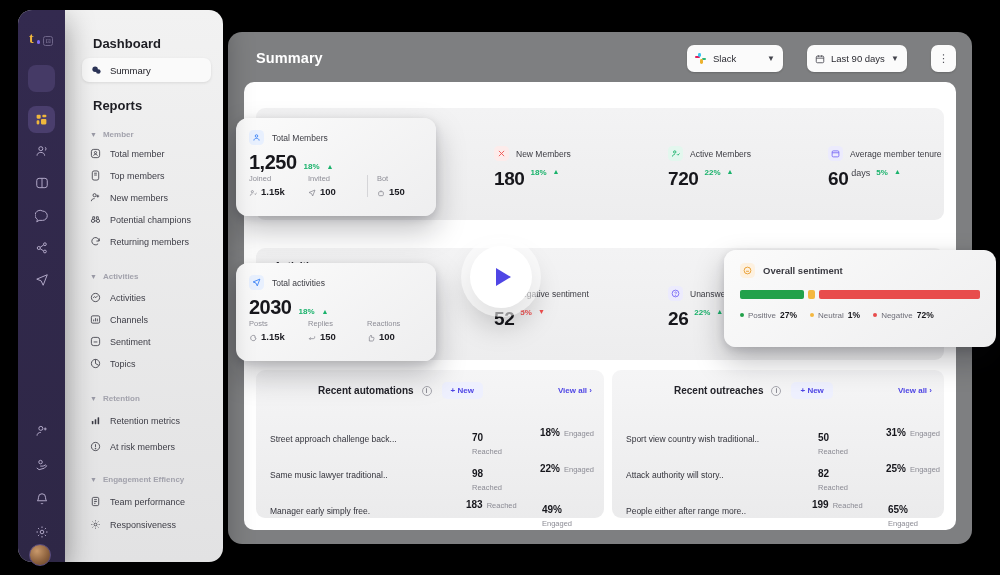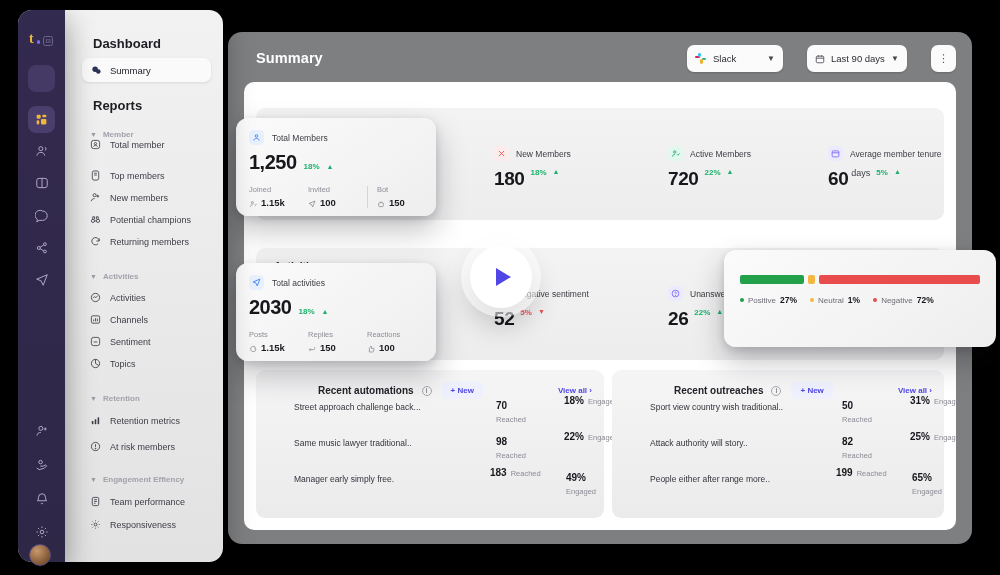--- a/index.html
+++ b/index.html
@@ -105,21 +105,21 @@
     background: linear-gradient(145deg,#fbfbfb 0%, #eeeeef 100%);
     border-radius: 12px;
     box-shadow: 0 14px 30px rgba(15,15,25,.26), 0 3px 8px rgba(15,15,25,.14);
     padding: 12px 14px 11px 13px;
   }
   #card-members  { left: 236px; top: 118px; width: 200px; height: 98px; }
   #card-activities { left: 236px; top: 263px; width: 200px; height: 98px; }
   .fc-head { display: flex; align-items: center; gap: 8px; }
   .fc-num { font-size: 20px; font-weight: 700; color: #17171c; letter-spacing: -.5px; margin-top: 6px; display:inline-block;}
   .fc-valrow { display: flex; align-items: baseline; gap: 7px; }
-  .fc-sub { display: flex; margin-top: 11px; gap: 4px; }
+  .fc-sub { display: flex; gap: 4px; }
   .fc-sub-item { width: 56px; }
   .fc-sub-item.last { position: relative; padding-left: 10px; }
   .fc-sub-item.last::before {
     content: ""; position: absolute; left: 0px; top: 1px;
     width: 1px; height: 22px; background: #d5d5d8;
   }
   .fc-sub-k { font-size: 7.5px; color: #8e8e97; font-weight: 500; }
   .fc-sub-v { font-size: 9.5px; color: #1c1c22; font-weight: 700; margin-top: 3px;
               display: flex; align-items: flex-end; gap: 4px; }
   .fc-sub-v .mini { color: #8b8b94; font-size: 8px; }
@@ -169,21 +169,21 @@
     font-size: 7px; line-height: 8px; text-align: center;
     margin-left: 8px; font-weight: 700;
   }
   .new-btn {
     margin-left: 10px; background: #eef0fe; color: #4f46e5;
     font-size: 8px; font-weight: 700; border-radius: 5px;
     padding: 4px 9px;
   }
   .view-all { margin-left: auto; font-size: 8px; color: #4f46e5; font-weight: 600; }
 
-  .lc-rows { position: absolute; left: 14px; right: 12px; top: 20px; margin-left: 24px; }
+  .lc-rows { position: absolute; left: 14px; right: 12px; top: 52px; }
   .lc-row { position: relative; height: 36px; margin-bottom: 0px; }
   .lc-name { position: absolute; left: 0; top: 12px; font-size: 8.5px; color: #33333b; font-weight: 500;}
   .metricA { position: absolute; top: 5px; }
   .metricB { position: absolute; top: 5px; }
   .m-num { font-size: 10px; font-weight: 700; color: #16161c; }
   .m-cap { font-size: 7.5px; color: #8b8b94; font-weight: 500; }
   .m-inline { display: flex; align-items: baseline; gap: 4px; }
   .m-stack .m-cap { display: block; margin-top: 2px; }
 
   
@@ -606,20 +606,29 @@
           <svg class="mini" width="8" height="8" viewBox="0 0 24 24" fill="none" stroke="#8b8b94" stroke-width="2.4">
               <path d="M7 21V10l5-7 1.2 1.2a2.5 2.5 0 01.6 2.4L13 10h5.5a2.5 2.5 0 012.4 3.1l-1.6 6A2.5 2.5 0 0116.9 21z"></path>
             </svg>
           <span>100</span>
         </div>
       </div>
     </div>
   </div>
 
   <div class="float-card" id="card-sentiment">
+    <div class="fc-head">
+      <span class="kpi-ico" style="background:#fdf1e0;color:#e89c2c">
+        <svg width="9" height="9" viewBox="0 0 24 24" fill="none" stroke="currentColor" stroke-width="2.4">
+            <circle cx="12" cy="12" r="9"></circle>
+            <path d="M8 14h8"></path>
+          </svg>
+      </span>
+      <span class="kpi-label" style="font-size:9.5px;font-weight:600">Overall sentiment</span>
+    </div>
     <div class="sent-bar">
       <span class="sent-seg sent-pos" style="width:27%"></span>
       <span class="sent-seg sent-neu" style="width:3%"></span>
       <span class="sent-seg sent-neg" style="width:68%"></span>
     </div>
     <div class="sent-legend">
       <span class="sl">
         <span class="dot pos"></span>
         <span>Positive</span>
         <b>27%</b>
@@ -651,21 +660,21 @@
       </svg>
       <span class="lbl">Summary</span>
     </div>
 
     <div class="nav-title" id="nav-reports">Reports</div>
 
     <div class="nav-group" style="top:120px">
       <span class="chev">▼</span>
       <span>Member</span>
     </div>
-    <div class="nav-item" style="top:129px">
+    <div class="nav-item" style="top:138px">
       <span class="nav-ico">
           <svg width="11" height="11" viewBox="0 0 24 24" fill="none" stroke="currentColor" stroke-width="1.8">
             <rect x="3" y="3" width="18" height="18" rx="5"></rect>
             <circle cx="12" cy="10" r="2.4"></circle>
             <path d="M8 17c0-2.2 1.8-3.4 4-3.4s4 1.2 4 3.4"></path>
           </svg>
         </span>
       <span class="lbl">Total member</span>
     </div>
     <div class="nav-item" style="top:160px">

